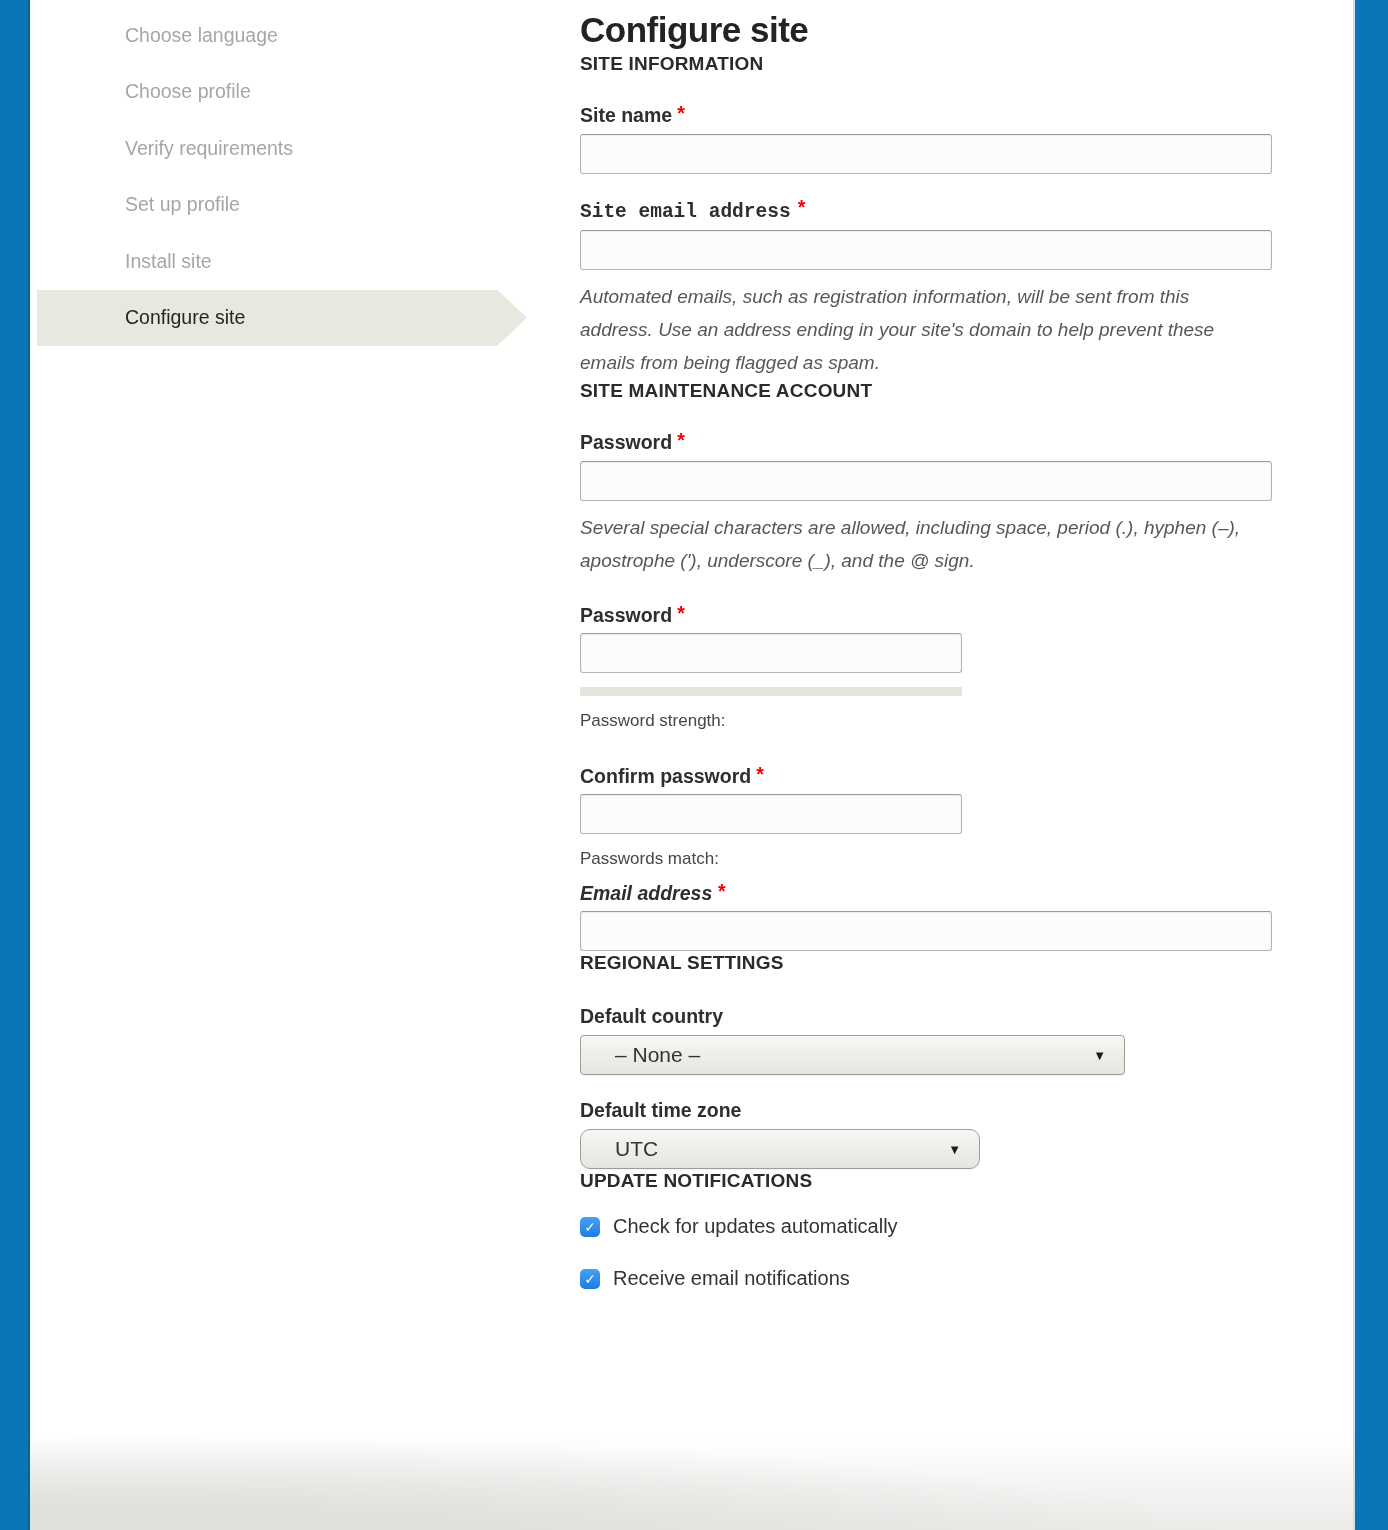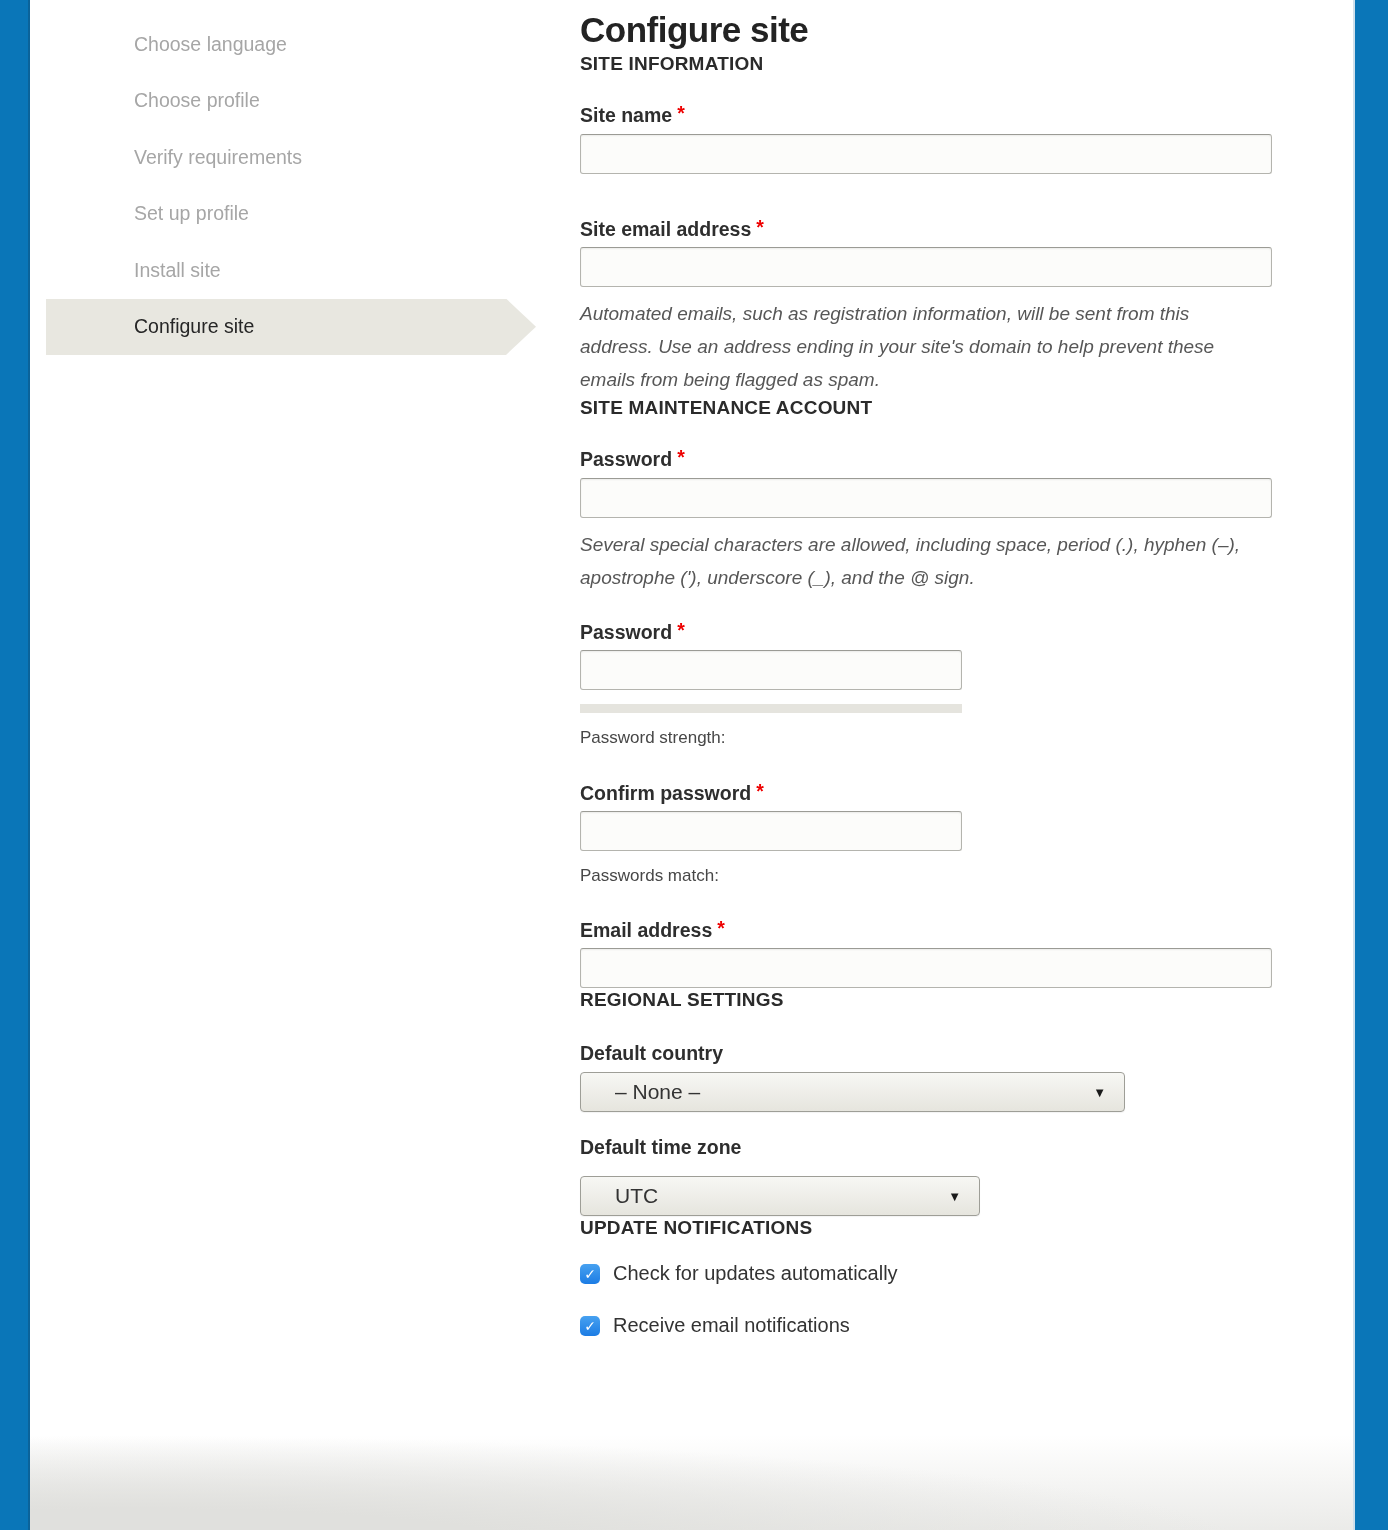--- a/index.html
+++ b/index.html
@@ -13,21 +13,21 @@
   .bar-left {
     position:absolute; left:0; top:0; width:28px; height:1530px;
     background:#0a76b8; border-right:2px solid #0b639a;
   }
   .bar-right {
     position:absolute; left:1353px; top:0; width:35px; height:1530px;
     background:#0a76b8; border-left:2px solid #cfe0ec;
   }
   
   .sidebar { position:absolute; left:30px; top:0; width:530px; }
-  .steps { list-style:none; margin:0; padding:16px; width:490px; }
+  .steps { list-style:none; margin:0; padding:7px; width:490px; }
   .step {
     height:56.5px; display:flex; align-items:center;
     padding-left:88px; box-sizing:border-box;
     font-size:19.5px; color:#a6a6a6;
   }
   .step.active {
     color:#262626;
     background:#e8e7e0;
     clip-path:polygon(0 0, calc(100% - 30px) 0, 100% 50%, calc(100% - 30px) 100%, 0 100%);
   }
@@ -41,24 +41,24 @@
     margin:0; font-size:19px; line-height:24px; font-weight:700;
     color:#2b2b2b; letter-spacing:0.2px;
   }
   .h-siteinfo   { margin-top:34px; }
   .h-maint      { margin-top:57px; }
   .h-regional   { margin-top:60px; }
   .h-updates    { margin-top:64px; }
   .label-row { margin:0; font-size:19.5px; line-height:26px; font-weight:700; color:#2e2e2e; }
   .req { color:#ee0000; margin-left:5px; position:relative; top:-2px; }
   .mt26 { margin-top:26px; }
-  .mt27 { margin-top:42px; }
+  .mt27 { margin-top:25px;font-family:Liberation Mono, monospace; }
   .mt25 { margin-top:25px; }
   .mt22 { margin-top:22px; }
-  .mt17 { margin-top:25px; }
+  .mt17 { margin-top:5px;font-style:italic; }
   .mt28 { margin-top:28px; }
   .input-text {
     display:block; box-sizing:border-box; width:100%; height:40px;
     margin-top:6px; padding:0 10px;
     border:1px solid #b4b4ae; border-top-color:#9b9b95; border-radius:3px;
     background:#fcfcfa; box-shadow:inset 0 1px 2px rgba(0,0,0,0.07);
     font-size:19px; color:#2e2e2e; outline:none;
   }
   .input-text.half { width:382px; }
   .mt5 { margin-top:5px !important; }
@@ -73,21 +73,21 @@
   .select {
     margin-top:6px; box-sizing:border-box; height:40px;
     display:flex; align-items:center; justify-content:space-between;
     padding:0 18px 0 34px;
     border:1px solid #9e9e97; border-radius:4px;
     background:linear-gradient(#f7f7f4,#e6e5de);
     box-shadow:0 1px 1px rgba(0,0,0,0.05);
     font-size:21px; color:#333; cursor:default;
   }
   .select.country { width:545px; }
-  .select.timezone { width:400px; margin-top:16px; }
+  .select.timezone { width:400px; margin-top:6px;border-radius:10px; }
   .caret { font-size:13px; color:#1a1a1a; }
   .check-row { margin-top:22px; display:flex; align-items:center; }
   .check-row + .check-row { margin-top:29px; }
   .checkbox {
     width:20px; height:20px; border-radius:5px; flex:0 0 auto;
     background:linear-gradient(#47a1f0,#1c7ce4);
     color:#fff; font-size:14px; font-weight:700;
     display:inline-flex; align-items:center; justify-content:center;
   }
   .check-label { margin-left:13px; font-size:20px; color:#333; }

